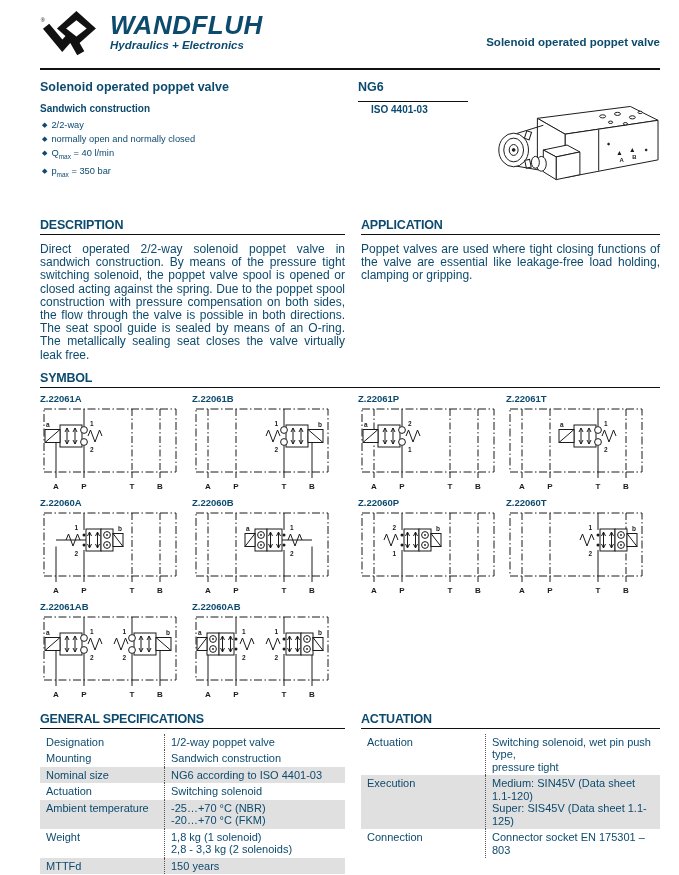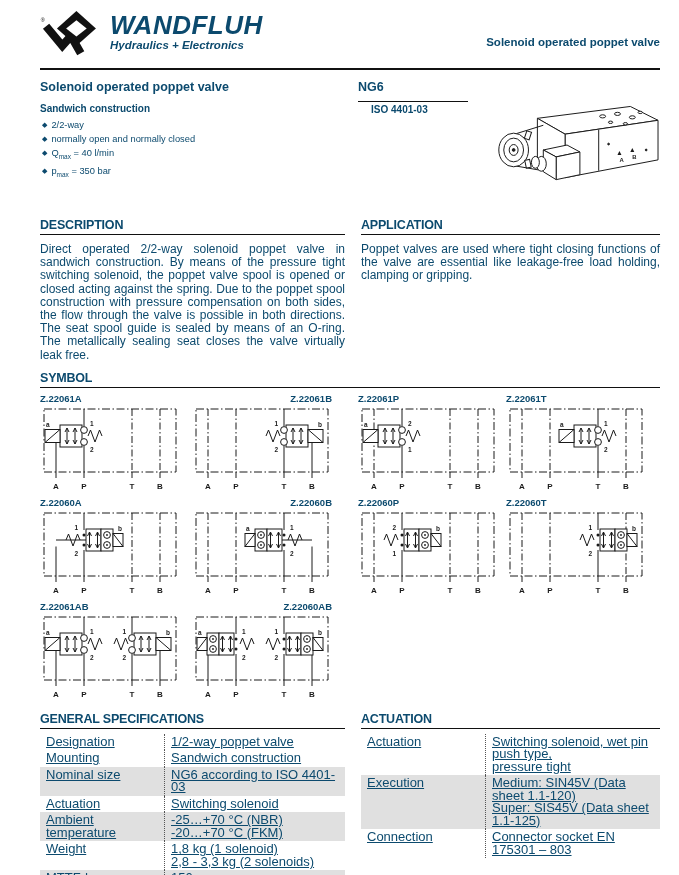--- a/index.html
+++ b/index.html
@@ -35,27 +35,27 @@
   
   .two-col{display:flex;gap:16px;margin-top:8px;justify-content:space-between;}
   .col-l{width:305px;}
   .col-r{flex:1;}
   .body-txt{font-size:12px;line-height:13.2px;text-align:justify;margin-top:8px;}
   
   .sym-sec{margin-top:9px;}
   .sym-grid{margin-top:5px;}
   .sym-row{display:flex;margin-bottom:3px;}
   .sym{width:140px;}
-  .g1{margin-right:12px;} .g2{margin-right:26px;text-align:right;} .g3{margin-right:8px;}
+  .g1{margin-right:12px;} .g2{margin-right:26px;} .g3{margin-right:8px;}
   .sym-label{font-size:9.5px;font-weight:bold;height:13px;}
   .sym-svg{display:block;}
   
   .tables{display:flex;gap:16px;margin-top:10px;}
   table{border-collapse:collapse;width:100%;margin-top:5px;}
-  td{font-size:13px;line-height:12.5px;padding:2px 6px;vertical-align:top;text-decoration:underline;}
+  td{font-size:11px;line-height:12.5px;padding:2px 6px;vertical-align:top;}
   td.lbl{width:112px;}
   td.val{border-left:1px dotted #555;}
   tr.alt{background:#e0e0e0;}
 </style>
 </head>
 <body>
 
 <div class="page">
 
   <div class="hdr">

